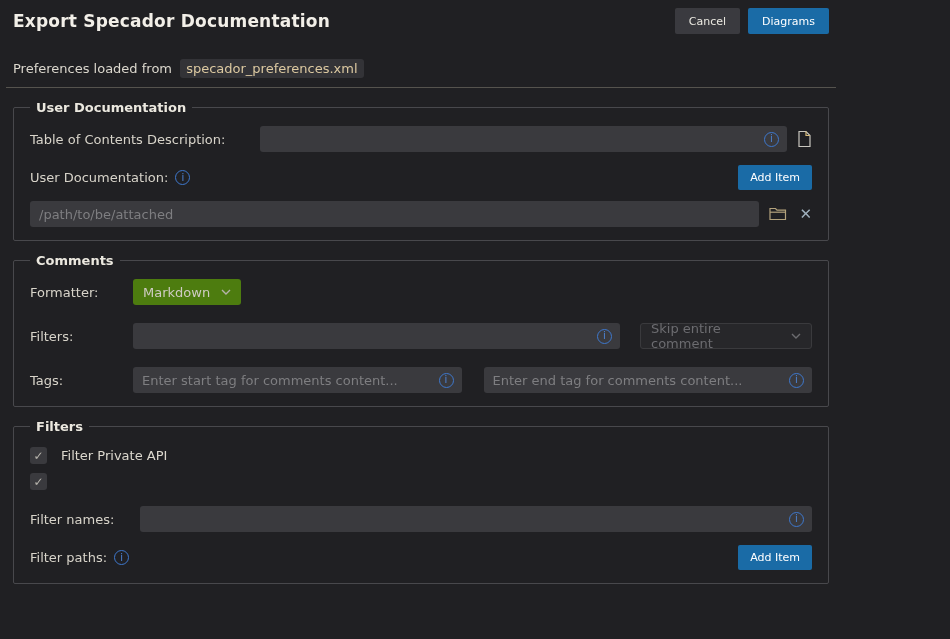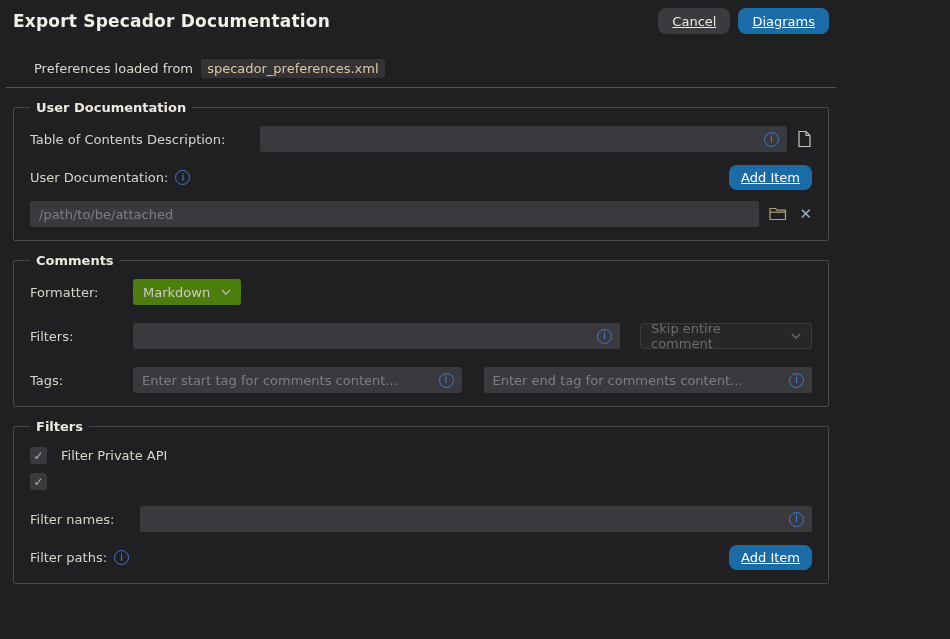--- a/index.html
+++ b/index.html
@@ -9,29 +9,29 @@
     font-family: "DejaVu Sans", "Liberation Sans", sans-serif;
     font-size: 13px; color: #d8d4ca;
   }
   .app { width: 842px; height: 639px; padding: 8px 13px 0; position: relative; }
 
   
   .header { display: flex; align-items: center; justify-content: space-between; }
   .page-title { font-size: 17px; font-weight: bold; color: #f2efe8; letter-spacing: .2px; }
   .header-buttons { display: flex; gap: 8px; }
   .btn {
-    font-family: inherit; font-size: 13px; border: none; cursor: pointer;
-    border-radius: 8px; height: 26px; padding: 0 14px; color: #eceae2; text-decoration: underline;
+    font-family: inherit; font-size: 11px; border: none; cursor: pointer;
+    border-radius: 2px; height: 26px; padding: 0 14px; color: #eceae2;
   }
   .btn-secondary { background: #3a3a3f; }
   .btn-primary { background: #1a6ba6; color: #ffffff; }
   .btn-sm { height: 25px; padding: 0 12px; }
 
   
-  .prefs-line { margin-top: 27px; color: #dcd8ce; margin-left: 21px; }
+  .prefs-line { margin-top: 27px; color: #dcd8ce; }
   .badge {
     background: #333337; color: #dcc9a1; border-radius: 3px;
     padding: 2px 6px; margin-left: 4px;
   }
 
   .separator { border-top: 1px solid #55534e; margin: 11px -7px 0; }
 
   
   .tabs { display: flex; gap: 34px; margin-top: 17px; padding-left: 3px; }
   .tab {

